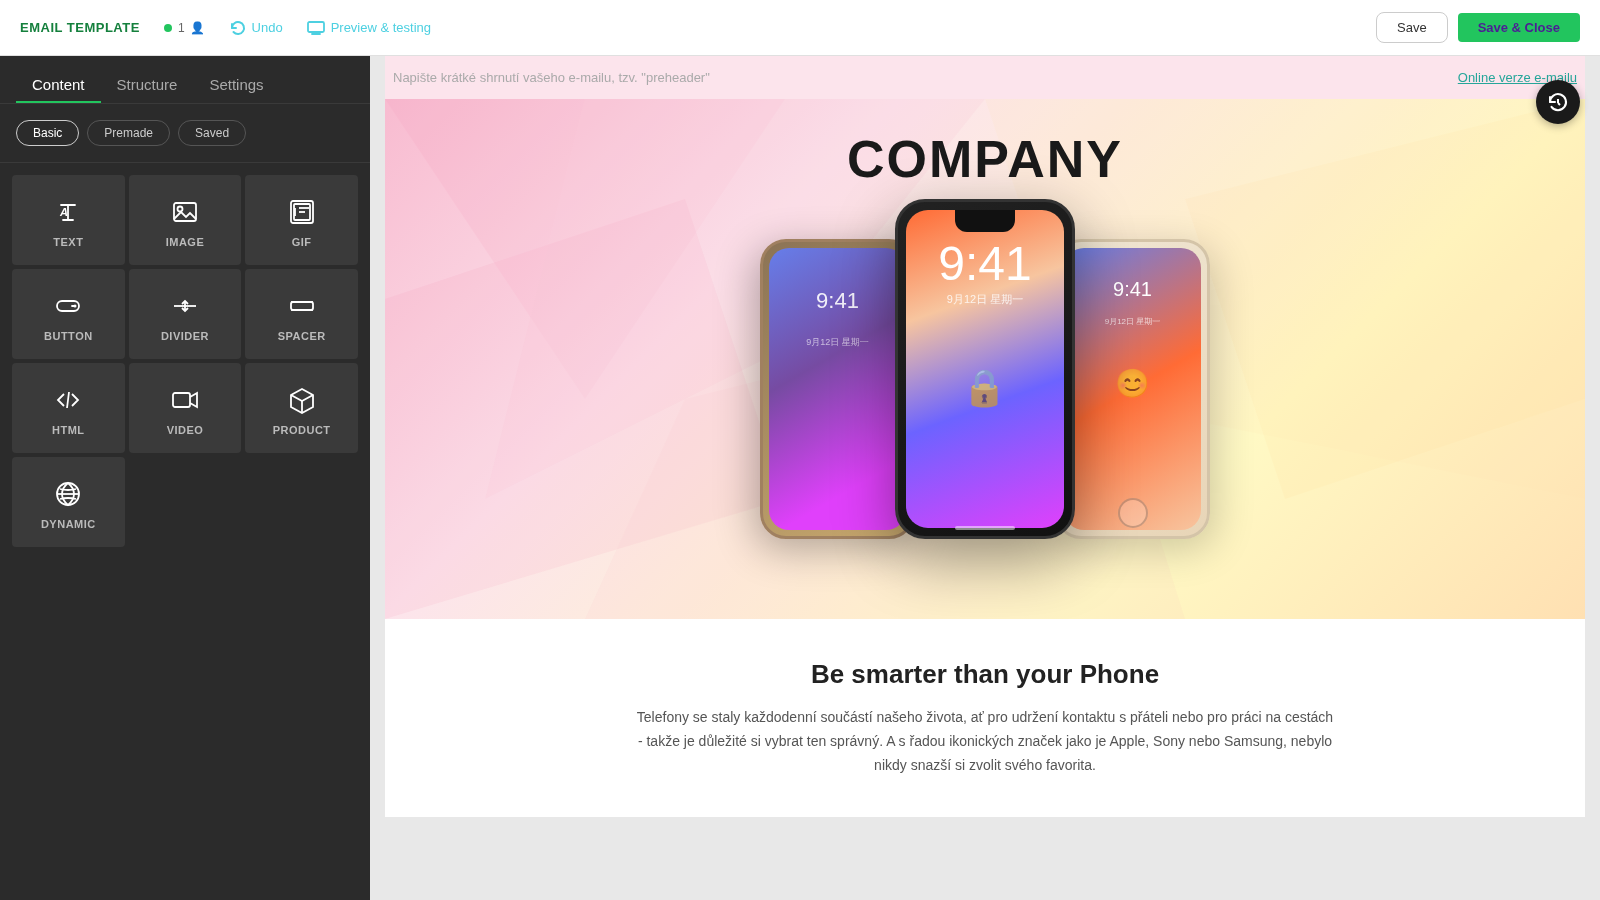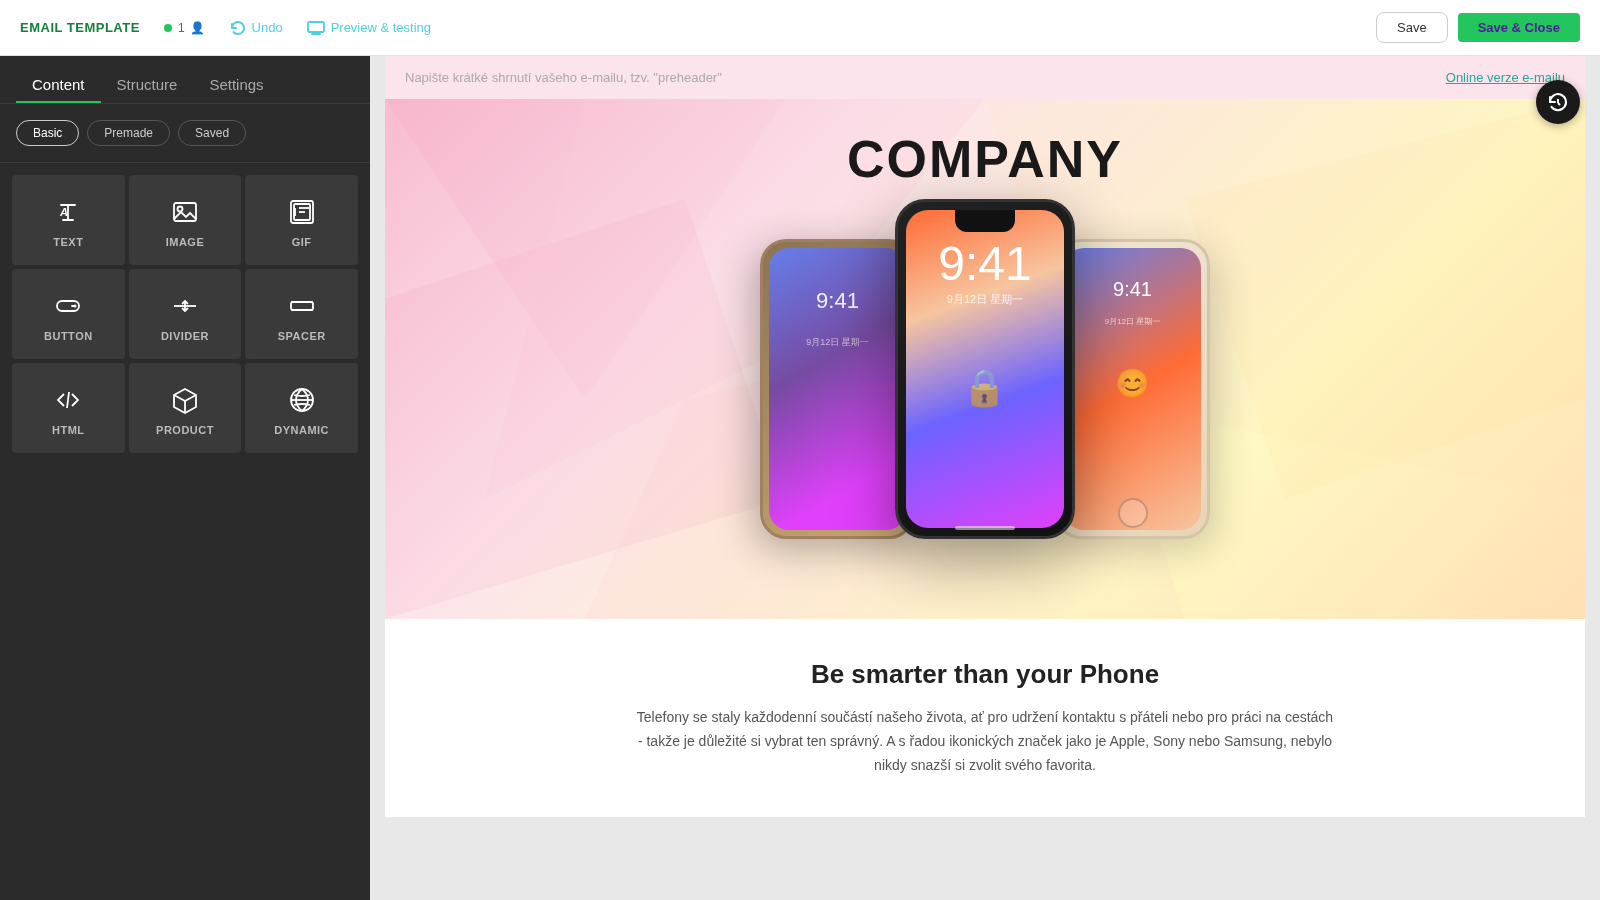--- a/index.html
+++ b/index.html
@@ -81,21 +81,21 @@
     
     .canvas-area {
       flex: 1; background: #e8e8e8; overflow-y: auto; position: relative;
     }
 
     
     .email-canvas { max-width: 1200px; margin: 0 auto; }
 
     
     .preheader-bar {
-      background: #fce4ec; padding: 14px 20px;
+      background: #fce4ec; padding: 14px 8px;
       display: flex; align-items: center; justify-content: space-between;
       font-size: 13px; color: #aaa;
     }
     .preheader-link { color: #26a69a; text-decoration: underline; cursor: pointer; font-size: 13px; }
 
     
     .hero-section {
       background: linear-gradient(135deg, #f8bbd0 0%, #fce4ec 30%, #fff9c4 70%, #ffe0b2 100%);
       position: relative; overflow: hidden; min-height: 520px;
       display: flex; flex-direction: column; align-items: center;
@@ -317,20 +317,29 @@
           <svg class="icon-svg" viewBox="0 0 28 28">
             <polyline points="10,8 4,14 10,20"></polyline>
             <polyline points="18,8 24,14 18,20"></polyline>
             <line x1="15" y1="6" x2="13" y2="22"></line>
           </svg>
         </div>
         <span class="block-label">HTML</span>
       </div>
 
 
+      <div class="block-item">
+        <div class="block-icon">
+          <svg class="icon-svg" viewBox="0 0 28 28">
+            <rect x="2" y="7" width="17" height="14" rx="2"></rect>
+            <polyline points="19,11 26,7 26,21 19,17"></polyline>
+          </svg>
+        </div>
+        <span class="block-label">VIDEO</span>
+      </div>
 
       <div class="block-item">
         <div class="block-icon">
           <svg class="icon-svg" viewBox="0 0 28 28">
             <path d="M14 3 L25 9 L25 21 L14 27 L3 21 L3 9 Z"></path>
             <path d="M3 9 L14 15 L25 9"></path>
             <line x1="14" y1="15" x2="14" y2="27"></line>
           </svg>
         </div>
         <span class="block-label">PRODUCT</span>

